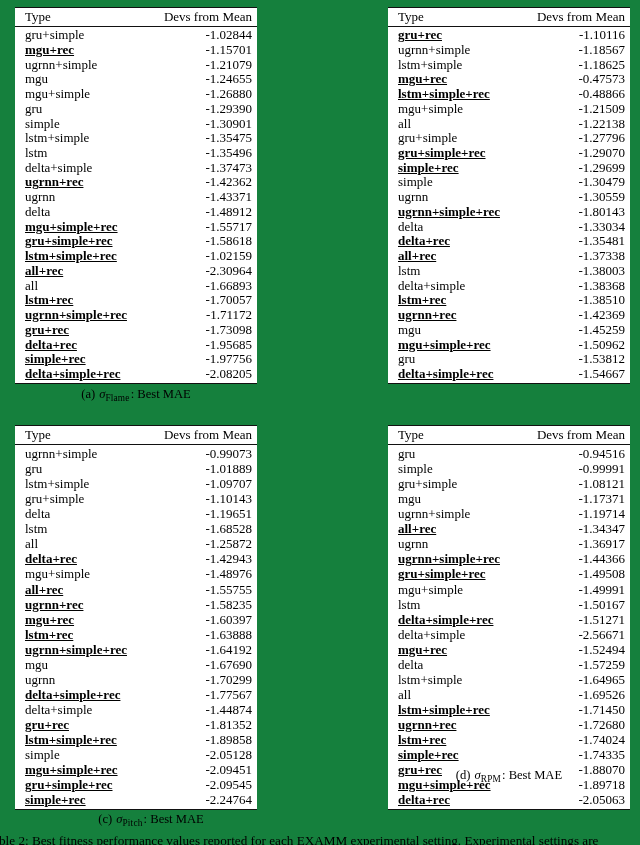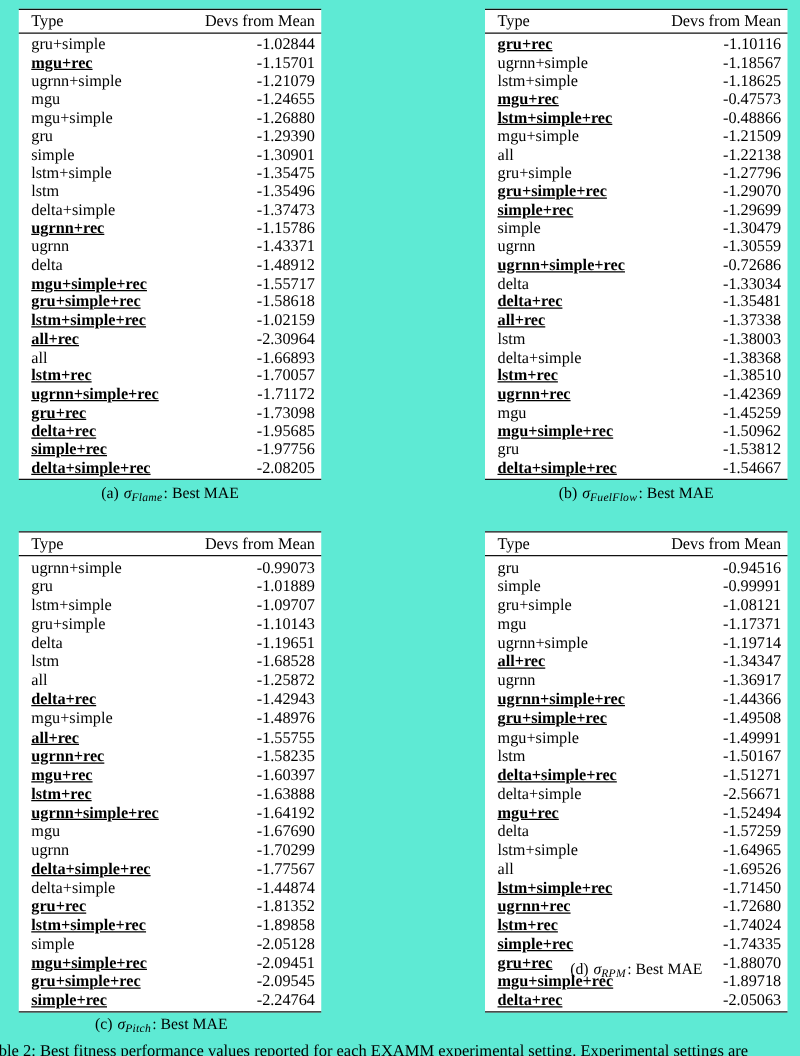--- a/index.html
+++ b/index.html
@@ -1,18 +1,18 @@
 <!DOCTYPE html>
 <html><head>
 <meta charset="utf-8">
 <style>
   html,body { margin:0; padding:0; background:#fff; }
   .page {
     position:relative; width:640px; height:845px; overflow:hidden;
-    background:#5eead4; color:#000;
+    background:#15803d; color:#000;
     font-family:"Liberation Serif", serif;
   }
   .tbl { position:absolute; width:242px; border-top:1.7px solid #111; background:#fff; }
   .thead {
     display:flex; justify-content:space-between; align-items:baseline;
     padding:1.5px 5px 2px 10px; border-bottom:1.2px solid #111;
     font-size:13px; line-height:14.6px;
   }
   .rows { border-bottom:1.7px solid #111; padding:1px 0 1.5px 0; }
   .row {
@@ -23,29 +23,29 @@
   .tbl-bot .row { line-height:15.05px; }
   .row.bold .c1 { font-weight:bold;text-decoration:underline; }
   .c1 { text-align:left; white-space:nowrap; }
   .c2 { text-align:right; white-space:nowrap; }
   .tblcap {
     position:absolute; width:242px; text-align:center;
     font-size:12.6px; line-height:15px; white-space:nowrap;
   }
   .cap-prefix { margin-right:4px; }
   .cap-sigma { font-style:italic; }
-  .cap-sub { font-size:9.3px; vertical-align:-2.5px; font-style:italic; letter-spacing:0.2px;text-align:right; }
+  .cap-sub { font-size:9.3px; vertical-align:-2.5px; letter-spacing:0.2px;text-align:right; }
   .cap-suffix { margin-left:1px; }
   .pos-a { left:15px; top:7px; }
   .pos-b { left:388px; top:7px; }
   .pos-c { left:15px; top:425px; }
   .pos-d { left:388px; top:425px; }
   .cap-a { left:15px; top:387px; }
   .cap-b { left:388px; top:387px; }
-  .cap-c { left:8px; top:812px; }
+  .cap-c { left:30px; top:812px; }
   .cap-d { left:388px; top:768px; }
   .bottomcap {
     position:absolute; left:-14px; top:833px;
     font-size:13.2px; line-height:16px; white-space:nowrap;
   }
 </style>
 </head>
 <body>
 
 <div class="page">
@@ -91,21 +91,21 @@
         <div class="row">
           <span class="c1">lstm</span>
           <span class="c2">-1.35496</span>
         </div>
         <div class="row">
           <span class="c1">delta+simple</span>
           <span class="c2">-1.37473</span>
         </div>
         <div class="row bold">
           <span class="c1">ugrnn+rec</span>
-          <span class="c2">-1.15786</span>
+          <span class="c2">-1.42362</span>
         </div>
         <div class="row">
           <span class="c1">ugrnn</span>
           <span class="c2">-1.43371</span>
         </div>
         <div class="row">
           <span class="c1">delta</span>
           <span class="c2">-1.48912</span>
         </div>
         <div class="row bold">
@@ -204,21 +204,21 @@
         <div class="row">
           <span class="c1">simple</span>
           <span class="c2">-1.30479</span>
         </div>
         <div class="row">
           <span class="c1">ugrnn</span>
           <span class="c2">-1.30559</span>
         </div>
         <div class="row bold">
           <span class="c1">ugrnn+simple+rec</span>
-          <span class="c2">-0.72686</span>
+          <span class="c2">-1.80143</span>
         </div>
         <div class="row">
           <span class="c1">delta</span>
           <span class="c2">-1.33034</span>
         </div>
         <div class="row bold">
           <span class="c1">delta+rec</span>
           <span class="c2">-1.35481</span>
         </div>
         <div class="row bold">
@@ -465,21 +465,20 @@
         </div>
         <div class="row bold">
           <span class="c1">delta+rec</span>
           <span class="c2">-2.05063</span>
         </div>
       </div>
   </section>
 
   <div class="tblcap cap-a"><span class="cap-prefix">(a)</span><i class="cap-sigma">σ</i><sub class="cap-sub">Flame</sub><span class="cap-suffix">: Best MAE</span></div>
 
-  <div class="tblcap cap-b"><span class="cap-prefix">(b)</span><i class="cap-sigma">σ</i><sub class="cap-sub">FuelFlow</sub><span class="cap-suffix">: Best MAE</span></div>
 
   <div class="tblcap cap-c"><span class="cap-prefix">(c)</span><i class="cap-sigma">σ</i><sub class="cap-sub">Pitch</sub><span class="cap-suffix">: Best MAE</span></div>
 
   <div class="tblcap cap-d"><span class="cap-prefix">(d)</span><i class="cap-sigma">σ</i><sub class="cap-sub">RPM</sub><span class="cap-suffix">: Best MAE</span></div>
 
   <div class="bottomcap">Table 2: Best fitness performance values reported for each EXAMM experimental setting. Experimental settings are</div>
 
 </div>
 
 </body></html>

